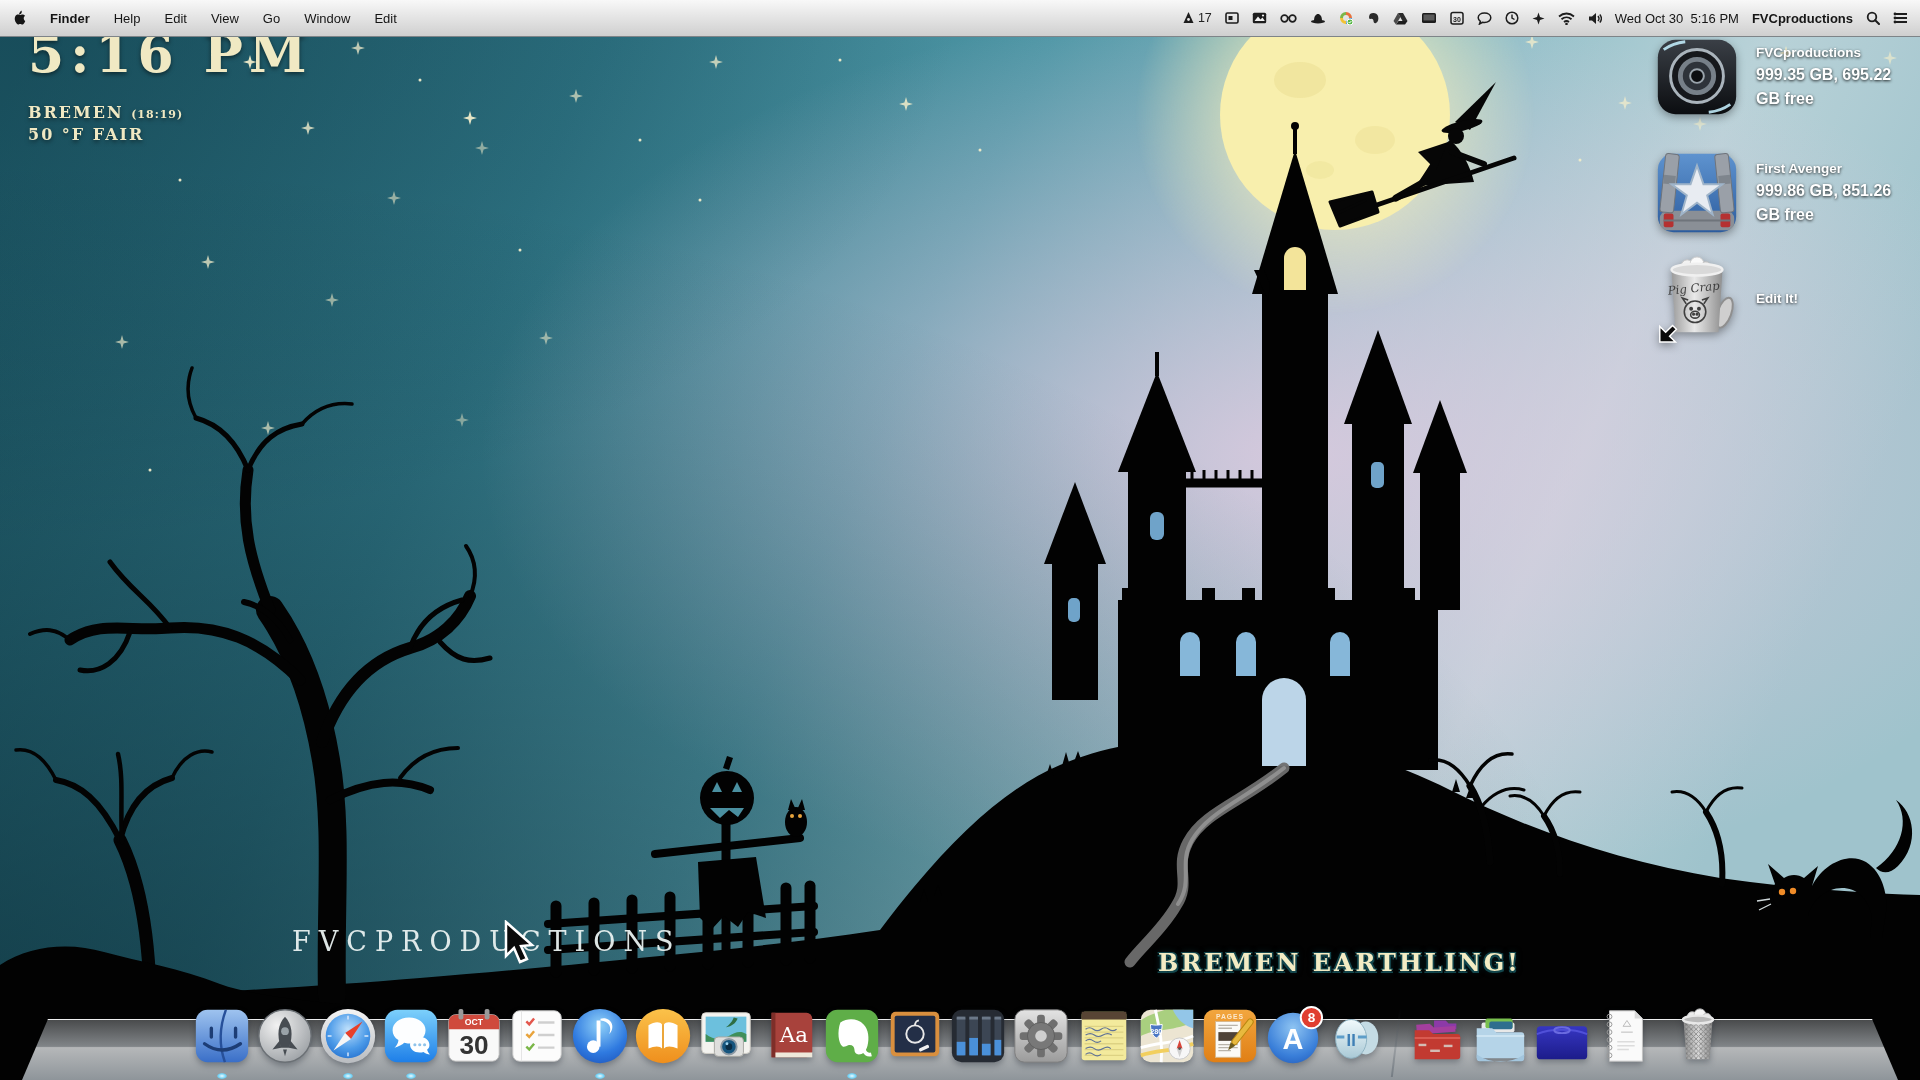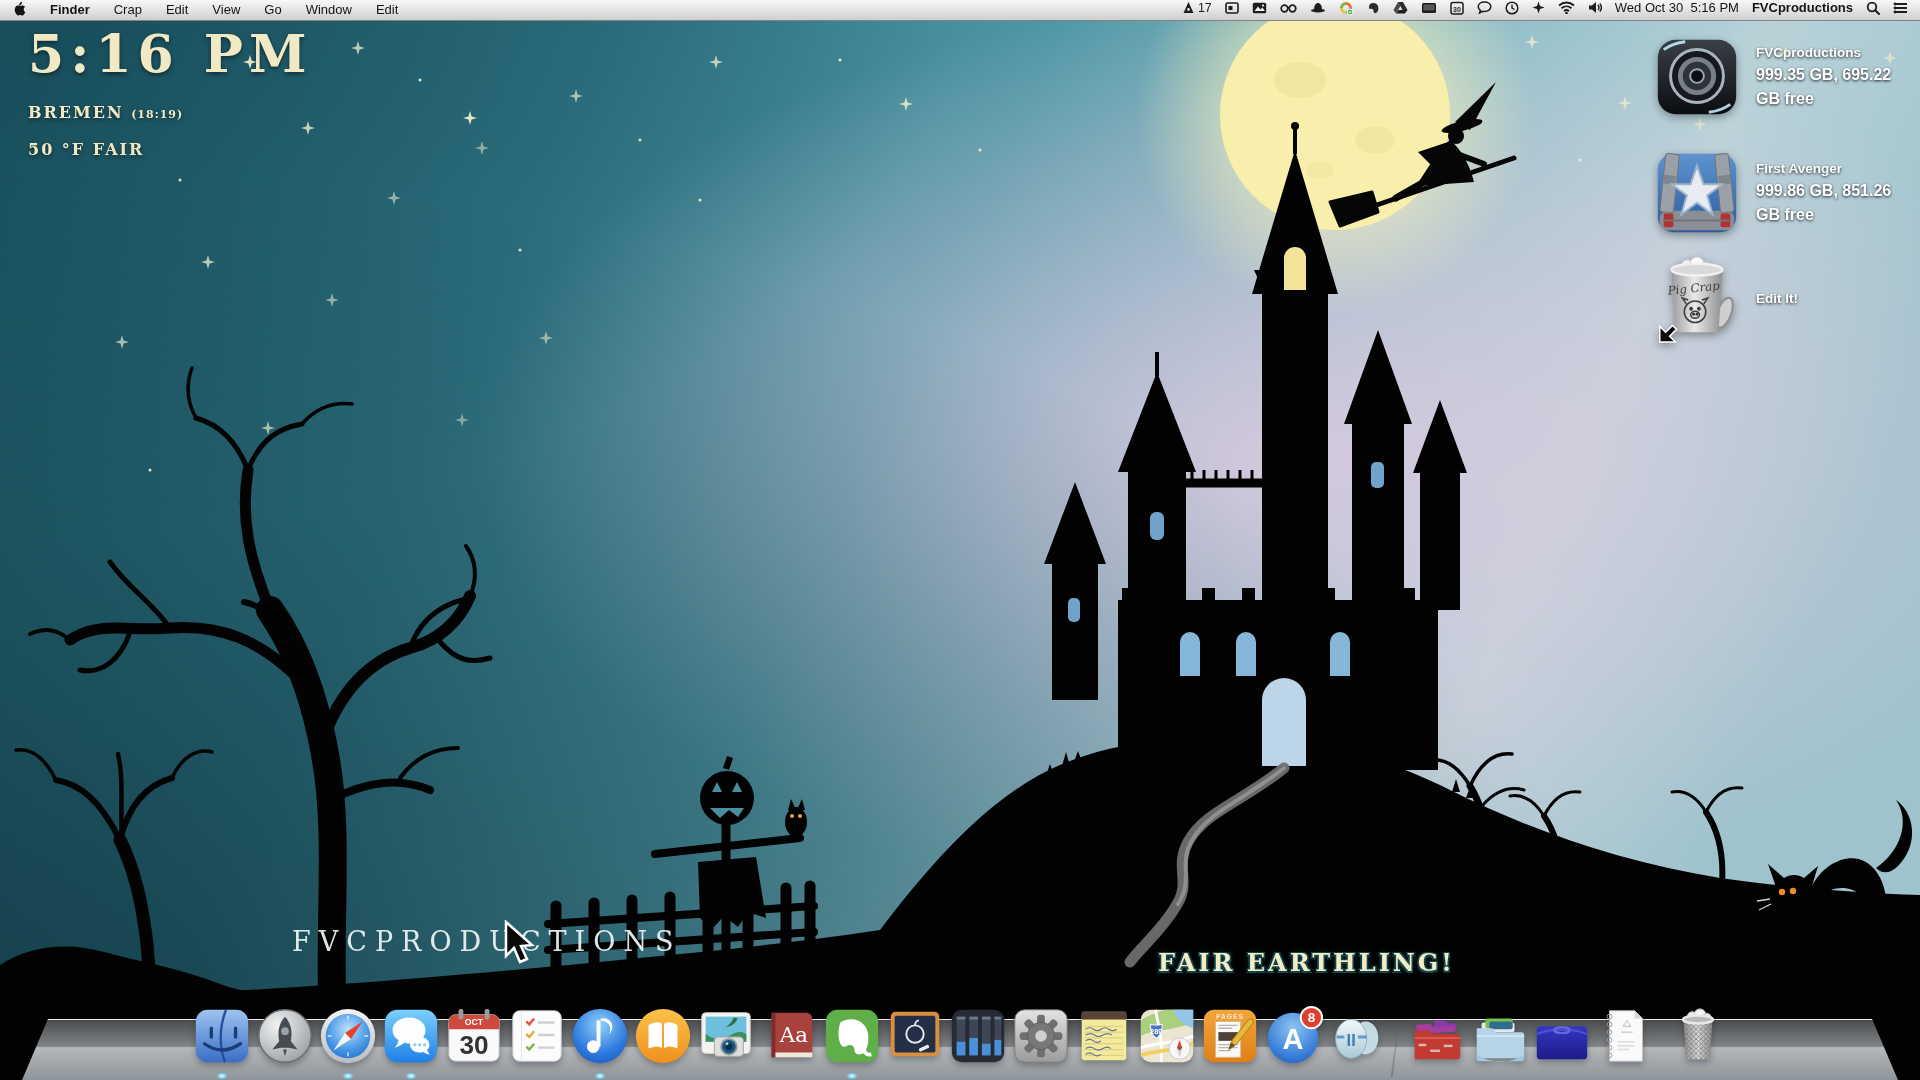--- a/index.html
+++ b/index.html
@@ -4,38 +4,38 @@
 <style>
   html,body{margin:0;padding:0}
   body{width:1920px;height:1080px;position:relative;overflow:hidden;background:#0b2730;font-family:"Liberation Sans",sans-serif}
 
   
   #wallpaper{position:absolute;inset:0;z-index:1}
 
   
   .menubar{position:absolute;top:0;left:0;right:0;height:20px;z-index:60;
     background:linear-gradient(#f8f8f8,#cfcfcf);border-bottom:1px solid #7e8488;
-    display:flex;align-items:flex-start;padding:0 12px;font-size:13px;color:#151515}
+    display:flex;align-items:center;padding:8px 12px;font-size:13px;color:#151515}
   .mb-left{display:flex;align-items:center;gap:24px}
   .mb-item{cursor:default;white-space:nowrap}
   .mb-item.active{font-weight:bold}
   .mb-right{margin-left:auto;display:flex;align-items:center;gap:13px}
   .sicon{display:flex;align-items:center;gap:3px;color:#222}
   .sicon svg{display:block}
   .mb-count{font-size:12.5px}
   .mb-clock{white-space:nowrap}
   .mb-user{font-weight:bold;white-space:nowrap}
 
   
   .clockwidget{position:absolute;left:28px;top:28px;z-index:10;color:#f0e9c3;
     font-family:"DejaVu Serif",serif;text-shadow:0 2px 4px rgba(0,0,0,.5)}
   .cw-time{font-size:52px;font-weight:bold;letter-spacing:6px;line-height:1}
   .cw-loc{margin-top:23px;font-size:16px;font-weight:bold;letter-spacing:2px}
   .cw-loc .cw-loctime{font-size:11px;letter-spacing:1px}
-  .cw-weather{margin-top:18px;font-size:16px;font-weight:bold;letter-spacing:2px}
+  .cw-weather{margin-top:3px;font-size:16px;font-weight:bold;letter-spacing:2px}
 
   
   .dicon{position:absolute;left:1650px;width:268px;display:flex;align-items:center;gap:12px;z-index:10;cursor:default}
   .dicon svg{flex:0 0 auto;filter:drop-shadow(0 3px 4px rgba(0,0,0,.35))}
   .dlabel{color:#fff;font-size:13.5px;font-weight:bold;text-shadow:0 1px 3px rgba(0,0,0,.85);line-height:1.5}
   .dlabel .ddetail{font-weight:bold;font-size:16px;display:block}
 
   
   .wp-sign{position:absolute;left:292px;top:926px;z-index:5;color:#e9f2f1;
     font-family:"DejaVu Serif",serif;font-size:27px;letter-spacing:8px;opacity:.95}
@@ -290,21 +290,21 @@
 </svg>
 
 <div class="menubar">
   <div class="mb-left">
     <span>
       <svg width="14" height="16" viewBox="0 0 14 16">
           <path fill="#151515" d="M9.3 1.6c.7.9.6 2-.1 2.8-.6.8-1.5 1.2-2.1 1.1-.1-.9.3-1.8.9-2.5.4-.5.9-1 1.3-1.4zM11.7 9.3c0-1.6 1.3-2.4 1.4-2.5-.8-1.1-2-1.3-2.4-1.3-1-.1-2 .6-2.5.6-.5 0-1.3-.6-2.2-.6-1.1 0-2.2.7-2.7 1.7-1.2 2-.3 5 .8 6.6.5.8 1.2 1.7 2 1.7.8 0 1.1-.5 2.1-.5 1 0 1.2.5 2.1.5.9 0 1.5-.8 2-1.6.6-.9.9-1.8.9-1.9 0 0-1.5-.6-1.5-2.7z"></path>
         </svg>
     </span>
     <span class="mb-item active">Finder</span>
-    <span class="mb-item">Crap</span>
+    <span class="mb-item">Help</span>
     <span class="mb-item">Edit</span>
     <span class="mb-item">View</span>
     <span class="mb-item">Go</span>
     <span class="mb-item">Window</span>
     <span class="mb-item">Edit</span>
   </div>
   <div class="mb-right">
     <span class="sicon">
       <svg width="13" height="14" viewBox="0 0 13 14">
           <path d="M6.5 1 L11.5 12 H1.5 Z" fill="#1d1d1d"></path>
@@ -492,21 +492,21 @@
         <circle cx="48" cy="63.5" r=".8" fill="#3f3f3f"></circle>
       <circle cx="42" cy="58" r="1.2" fill="#3f3f3f"></circle>
         <circle cx="50" cy="58" r="1.2" fill="#3f3f3f"></circle>
     </g>
     <polygon points="10,92 10,76 16,82 23,75 27,79 20,86 26,92" fill="#0a0a0a" stroke="#ffffff" stroke-width="1.5"></polygon>
   </svg>
   <div class="dlabel"><span>Edit It!</span></div>
 </div>
 
 <div class="wp-sign">FVCPRODUCTIONS</div>
-<div class="wp-hello">FAIR EARTHLING!</div>
+<div class="wp-hello">BREMEN EARTHLING!</div>
 <svg class="cursor" width="34" height="46" viewBox="0 0 34 46">
   <polygon points="4,2 4,36 12,28 18,42 25,39 19,26 30,25" fill="#0a0a0a" stroke="#ffffff" stroke-width="2.5"></polygon>
 </svg>
 
 <div class="dock">
   <div class="shelf"></div>
   <div class="dock-items">
 
     <div class="di">
       <svg viewBox="0 0 64 64">

